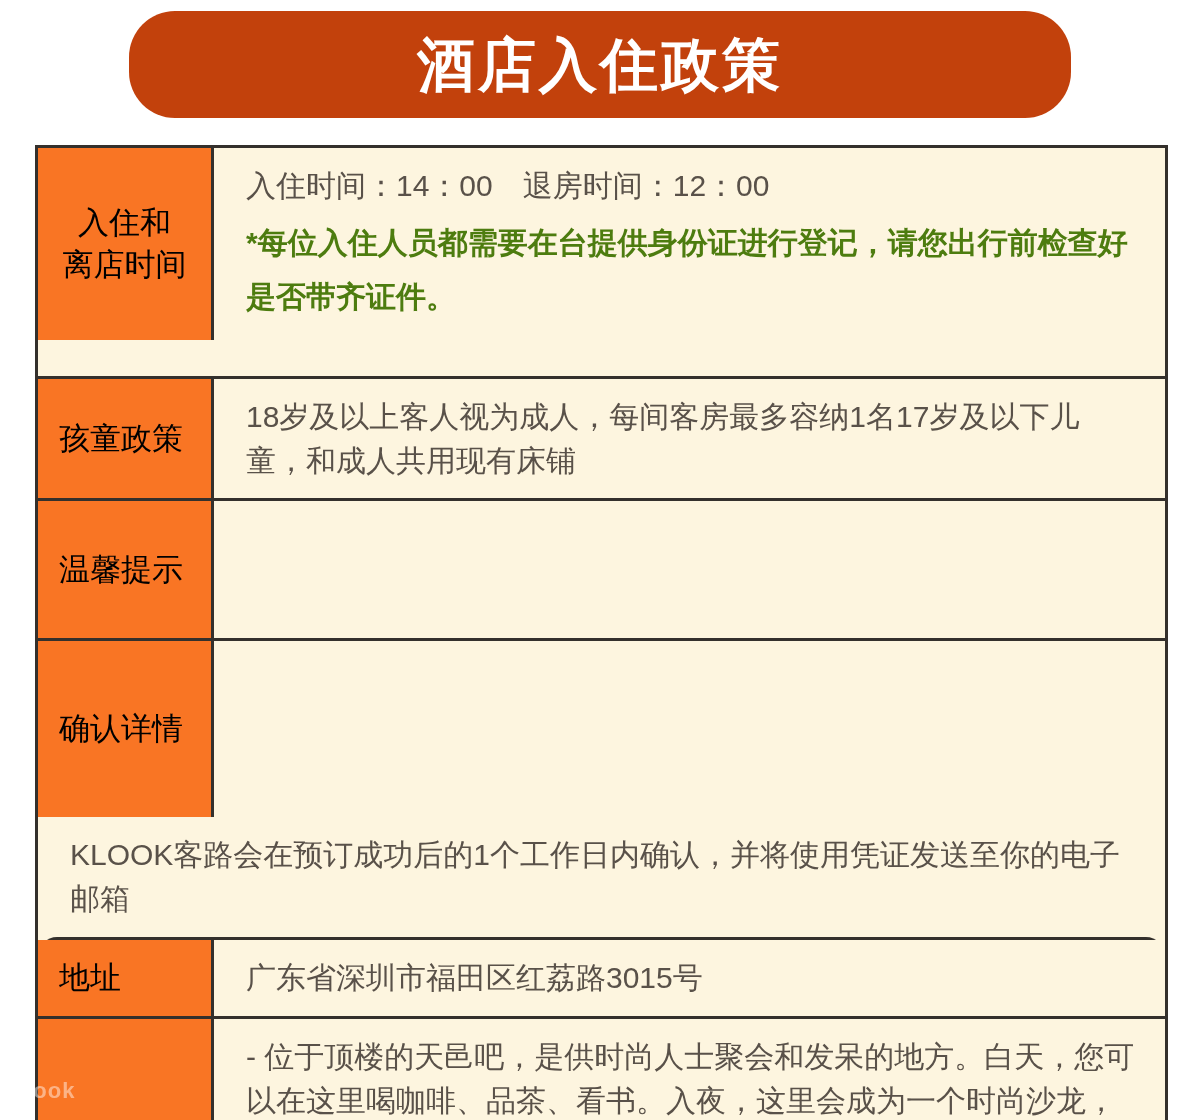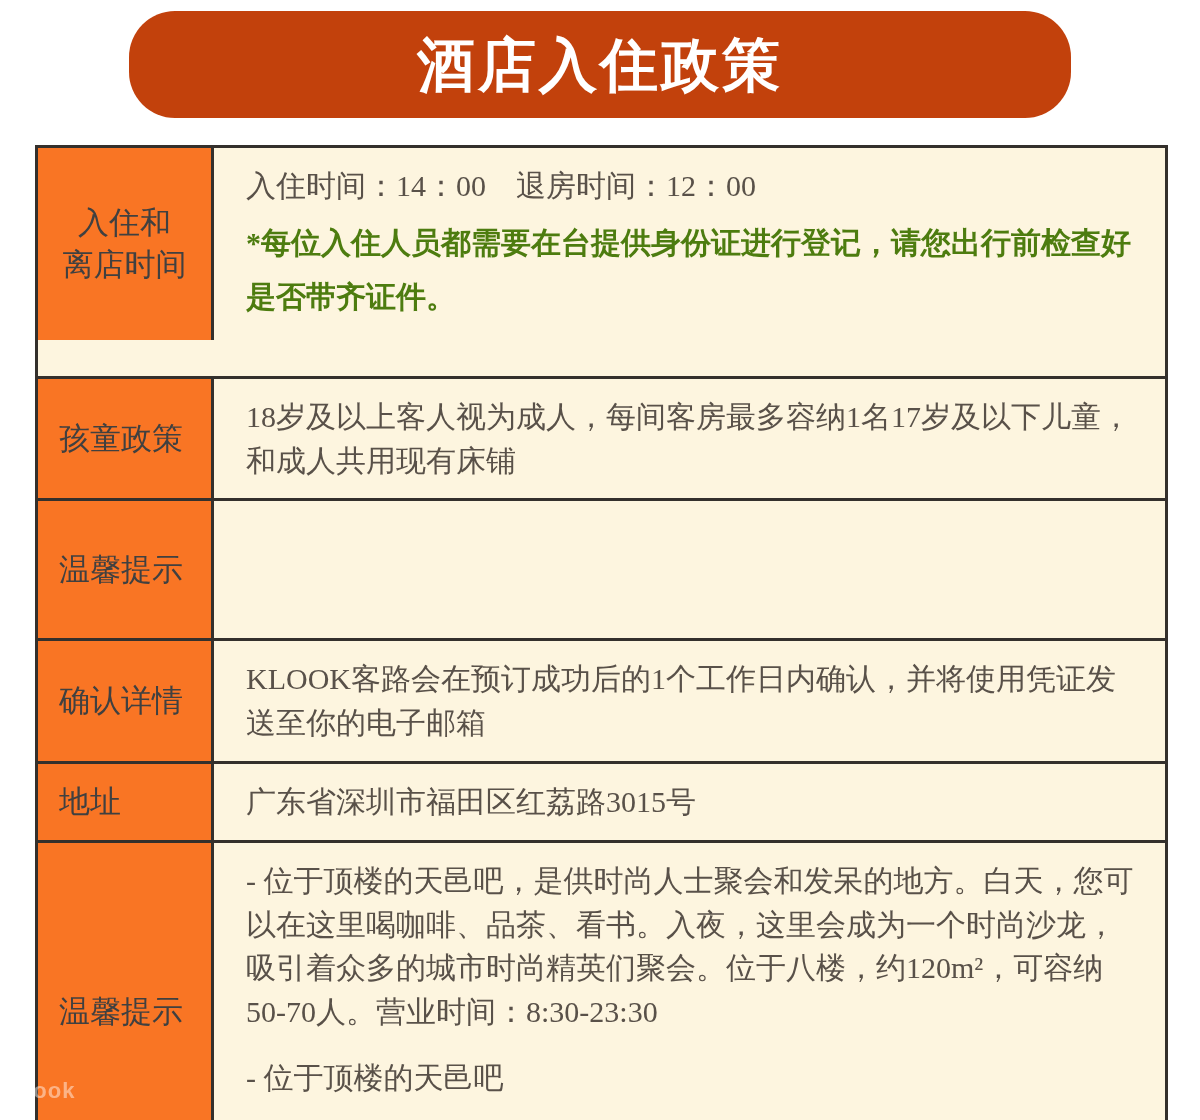--- a/index.html
+++ b/index.html
@@ -49,21 +49,21 @@
     align-items: stretch;
   }
   .row + .row {
     border-top: 3px solid #34302c;
   }
   .label-cell {
     flex: 0 0 176px;
     width: 176px;
     background: #f97524;
     border-right: 3px solid #34302c;
-    color: #404040;
+    color: #000000;
     font-size: 31px;
     line-height: 1.35;
     display: flex;
     align-items: center;
     padding-left: 21px;
     box-sizing: border-box;
     white-space: pre-line;
   }
   .row-0 .label-cell {
     padding-left: 0;
@@ -75,27 +75,26 @@
     background: #fdf5df;
     color: #595149;
     font-size: 30px;
     line-height: 1.46;
     padding: 16px 28px 16px 32px;
     box-sizing: border-box;
     display: flex;
     flex-direction: column;
     justify-content: center;
     white-space: pre-line;
-    font-family: Liberation Serif, serif;
   }
   .row-0 { min-height: 180px; }
   .row-1 { min-height: 112px; margin-top: 36px; }
   .row-2 { min-height: 137px; }
-  .row-3 { min-height: 103px; }
-  .row-4 { min-height: 74px;  }
+  .row-3 { min-height: 103px; flex-direction: column; }
+  .row-4 { min-height: 74px; border-radius: 19px;  }
   .row-5 { min-height: 318px; }
 
   .content-cell p { margin: 0; }
   .warning-text {
     color: #4d7c0f;
     font-weight: bold;
     line-height: 1.8;
     margin-top: 8px !important;
   }
   .bullet + .bullet { margin-top: 22px !important; }

